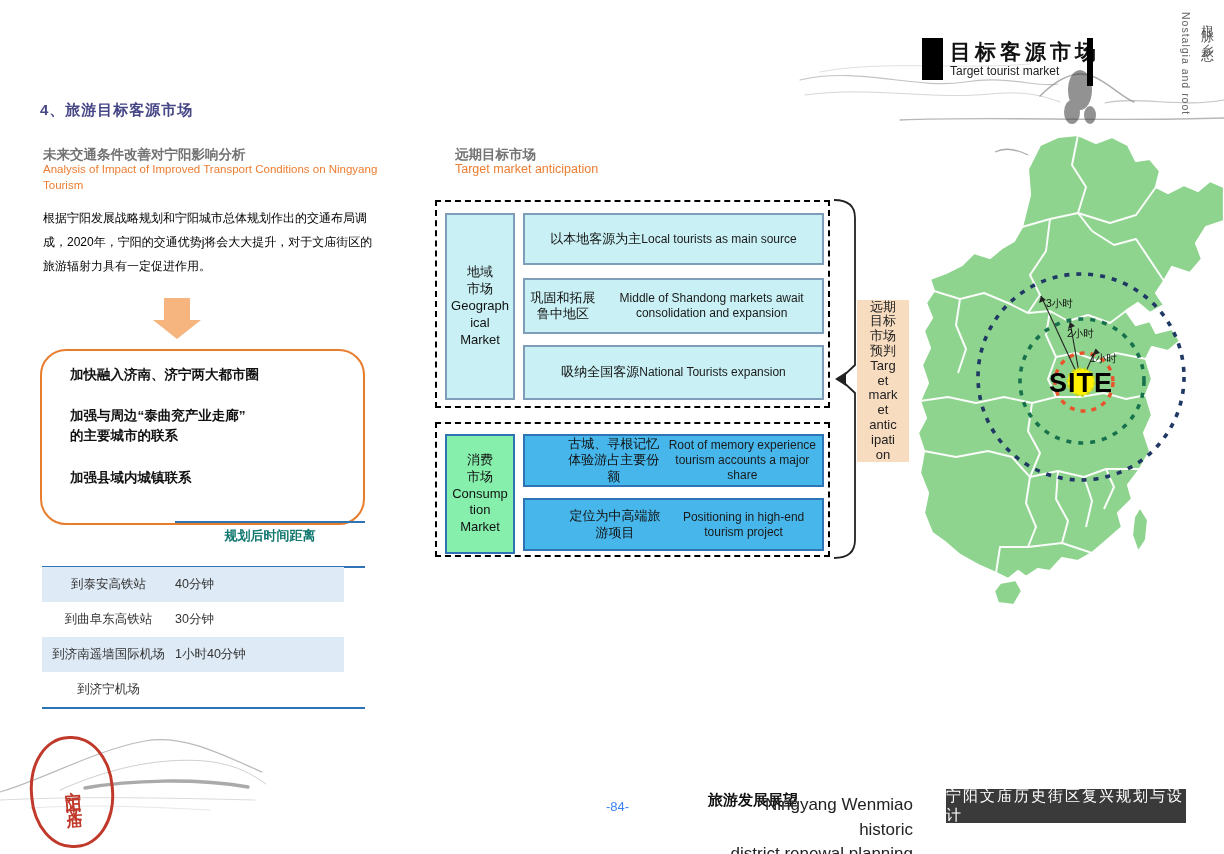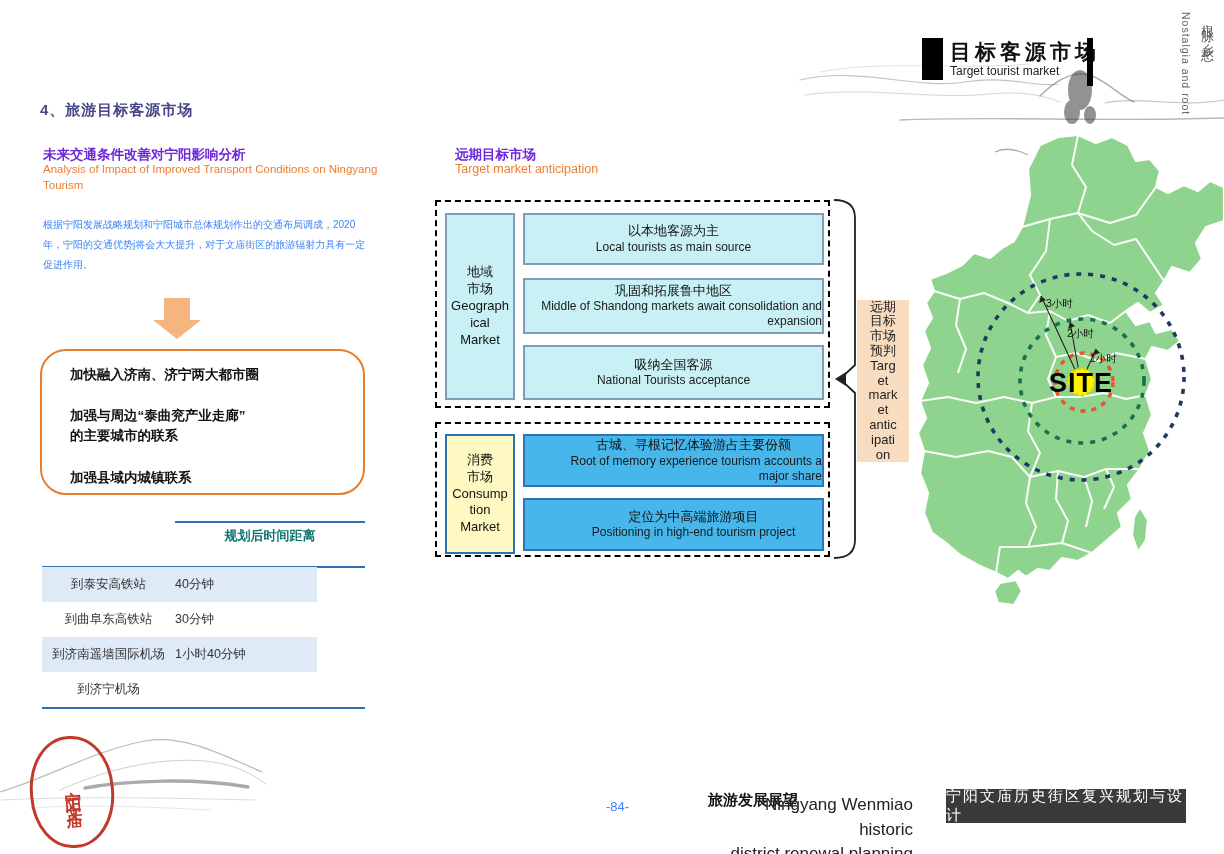--- a/index.html
+++ b/index.html
@@ -16,62 +16,62 @@
   .hd-square { left:922px; top:38px; width:21px; height:42px; background:#000; }
   .hd-title { left:950px; top:38px; font-size:21px; font-weight:bold; letter-spacing:4px; color:#111; }
   .hd-sub   { left:950px; top:64px; font-size:12px; color:#222; }
   .hd-bar   { left:1087px; top:38px; width:6px; height:48px; background:#000; }
   .motto-cn { right:8px; top:14px; writing-mode:vertical-rl; font-family:"Liberation Serif","DejaVu Serif",serif;
               font-size:13px; letter-spacing:5px; color:#555; }
   .motto-en { right:32px; top:12px; writing-mode:vertical-rl; font-size:10.5px; letter-spacing:1px; color:#666; }
 
   
   .sec-title { left:40px; top:101px; font-size:15px; font-weight:bold; letter-spacing:1px; color:#474787; }
-  .orange-h  { font-size:13.5px; font-weight:bold; color:#6d28d9;text-align:right; }
+  .orange-h  { font-size:13.5px; font-weight:bold; color:#737373;text-align:right; }
   .orange-s  { font-size:11.5px; color:#ED7D31; line-height:1.35; }
   .lh-cn { left:43px; top:146px; }
   .lh-en { left:43px; top:162px; width:345px; }
-  .para  { left:43px; top:215px; width:330px; font-size:10px; line-height:2.0; color:#3b82f6; }
+  .para  { left:43px; top:206px; width:330px; font-size:12px; line-height:2.0; color:#000000; }
 
   .arrow-shaft { left:164px; top:298px; width:26px; height:23px; background:#F6B47E; }
   .arrow-head  { left:153px; top:320px; width:0; height:0;
                  border-left:24px solid transparent; border-right:24px solid transparent;
                  border-top:19px solid #F6B47E; }
 
-  .obox { left:40px; top:349px; width:325px; height:146px; border:2px solid #E87D2E; border-radius:26px; }
+  .obox { left:40px; top:349px; width:325px; height:176px; border:2px solid #E87D2E; border-radius:26px; }
   .obox-item { position:absolute; left:28px; font-size:13.5px; font-weight:bold; color:#111; line-height:1.5; }
 
   
   .ttable { left:42px; top:514px; width:323px; height:196px; }
   .tt-topline { position:absolute; left:133px; top:7px; width:190px; height:2px; background:#2E74B5; }
   .tt-header  { position:absolute; left:133px; top:13px; width:190px; text-align:center;
                 font-size:13px; font-weight:bold; color:#0f766e; }
   .tt-divider { position:absolute; left:0; top:52px; width:323px; height:2px; background:#2E74B5; }
-  .tt-row { position:absolute; left:0; width:275px; height:35px; }
+  .tt-row { position:absolute; left:0; width:302px; height:35px; }
   .tt-row.alt { background:#DEEAF6; }
   .tt-c1 { position:absolute; left:0; top:0; width:133px; height:35px; line-height:35px;
            text-align:center; font-size:12.5px; color:#333; }
   .tt-c2 { position:absolute; left:133px; top:0; width:190px; height:35px; line-height:35px;
            font-size:12.5px; color:#333; }
   .tt-bottom { position:absolute; left:0; top:193px; width:323px; height:2px; background:#2E74B5; }
 
   
   .dg-h-cn { left:455px; top:146px; }
   .dg-h-en { left:455px; top:162px; font-size:12.5px; color:#ED7D31; }
   .dashbox { border:2px dashed #000; background:#fff; }
   .dash1 { left:435px; top:200px; width:395px; height:208px; }
   .dash2 { left:435px; top:422px; width:395px; height:135px; }
   .cat-box { position:absolute; left:8px; width:70px; background:#C9F0F4; border:2px solid #7F9DB9;
              display:flex; align-items:center; justify-content:center; text-align:center;
              font-size:13px; color:#111; line-height:1.3; }
   .cat-geo { top:11px; height:187px; }
-  .cat-con { top:10px; height:120px; background:#fef9c3; border-color:#2E74B5; }
+  .cat-con { top:10px; height:120px; background:#86efac; border-color:#2E74B5; }
   .item-box { position:absolute; left:86px; width:301px;
-              display:flex; flex-direction:column; align-items:center; justify-content:center;
-              text-align:right; line-height:1.25; }
+              display:flex; flex-direction:row; align-items:center; justify-content:center;
+              text-align:center; line-height:1.25; }
   .item-cyan { background:#C9F0F4; border:2px solid #7F9DB9; }
   .item-blue { background:#47B6EB; border:2px solid #2E74B5;padding-left:40px; }
   .item-cn { font-size:13px; color:#111; }
   .item-en { font-size:12px; color:#1a1a1a; }
 
   .brace-label { left:857px; top:300px; width:52px; height:162px; background:#F8DCC0;
                  text-align:center; font-size:13px; line-height:14.8px; color:#222;
                  display:flex; align-items:center; justify-content:center; }
 
   
@@ -177,21 +177,21 @@
     <div class="item-box item-cyan" style="top:11px;height:52px">
       <div class="item-cn">以本地客源为主</div>
       <div class="item-en">Local tourists as main source</div>
     </div>
     <div class="item-box item-cyan" style="top:76px;height:56px">
       <div class="item-cn">巩固和拓展鲁中地区</div>
       <div class="item-en">Middle of Shandong markets await consolidation and expansion</div>
     </div>
     <div class="item-box item-cyan" style="top:143px;height:55px">
       <div class="item-cn">吸纳全国客源</div>
-      <div class="item-en">National Tourists acceptance</div>
+      <div class="item-en">National Tourists expansion</div>
     </div>
   </div>
 
   <div class="abs dashbox dash2">
     <div class="cat-box cat-con pre">消费
 市场
 Consump
 tion
 Market</div>
     <div class="item-box item-blue" style="top:10px;height:53px">

